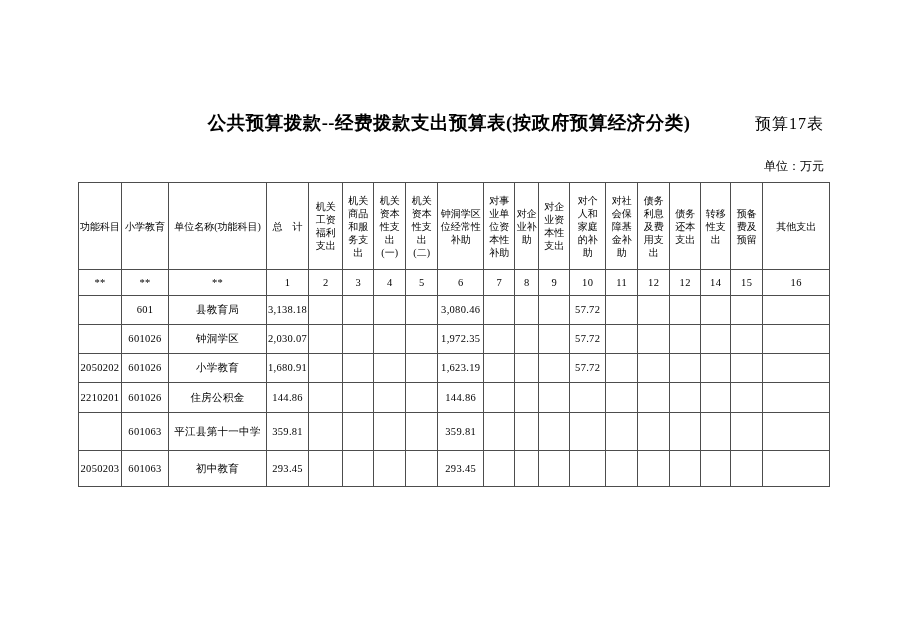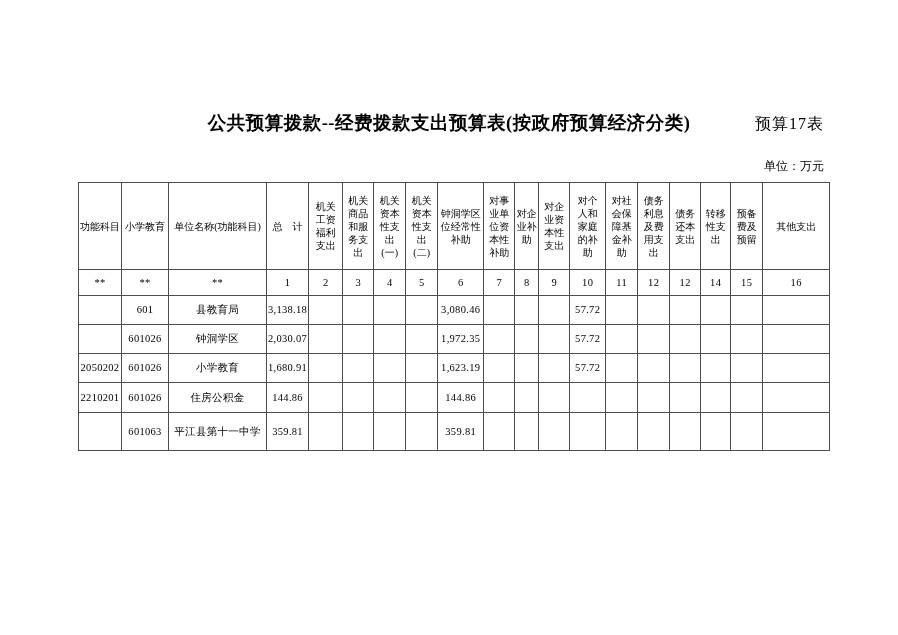--- a/index.html
+++ b/index.html
@@ -290,15 +290,36 @@
           <td></td>
           <td></td>
           <td></td>
           <td></td>
           <td></td>
           <td></td>
           <td></td>
           <td></td>
           <td></td>
         </tr>
+        <tr>
+          <td>2050203</td>
+          <td>601063</td>
+          <td>初中教育</td>
+          <td>293.45</td>
+          <td></td>
+          <td></td>
+          <td></td>
+          <td></td>
+          <td>293.45</td>
+          <td></td>
+          <td></td>
+          <td></td>
+          <td></td>
+          <td></td>
+          <td></td>
+          <td></td>
+          <td></td>
+          <td></td>
+          <td></td>
+        </tr>
       </tbody>
   </table>
 </div>
 
 </body></html>

